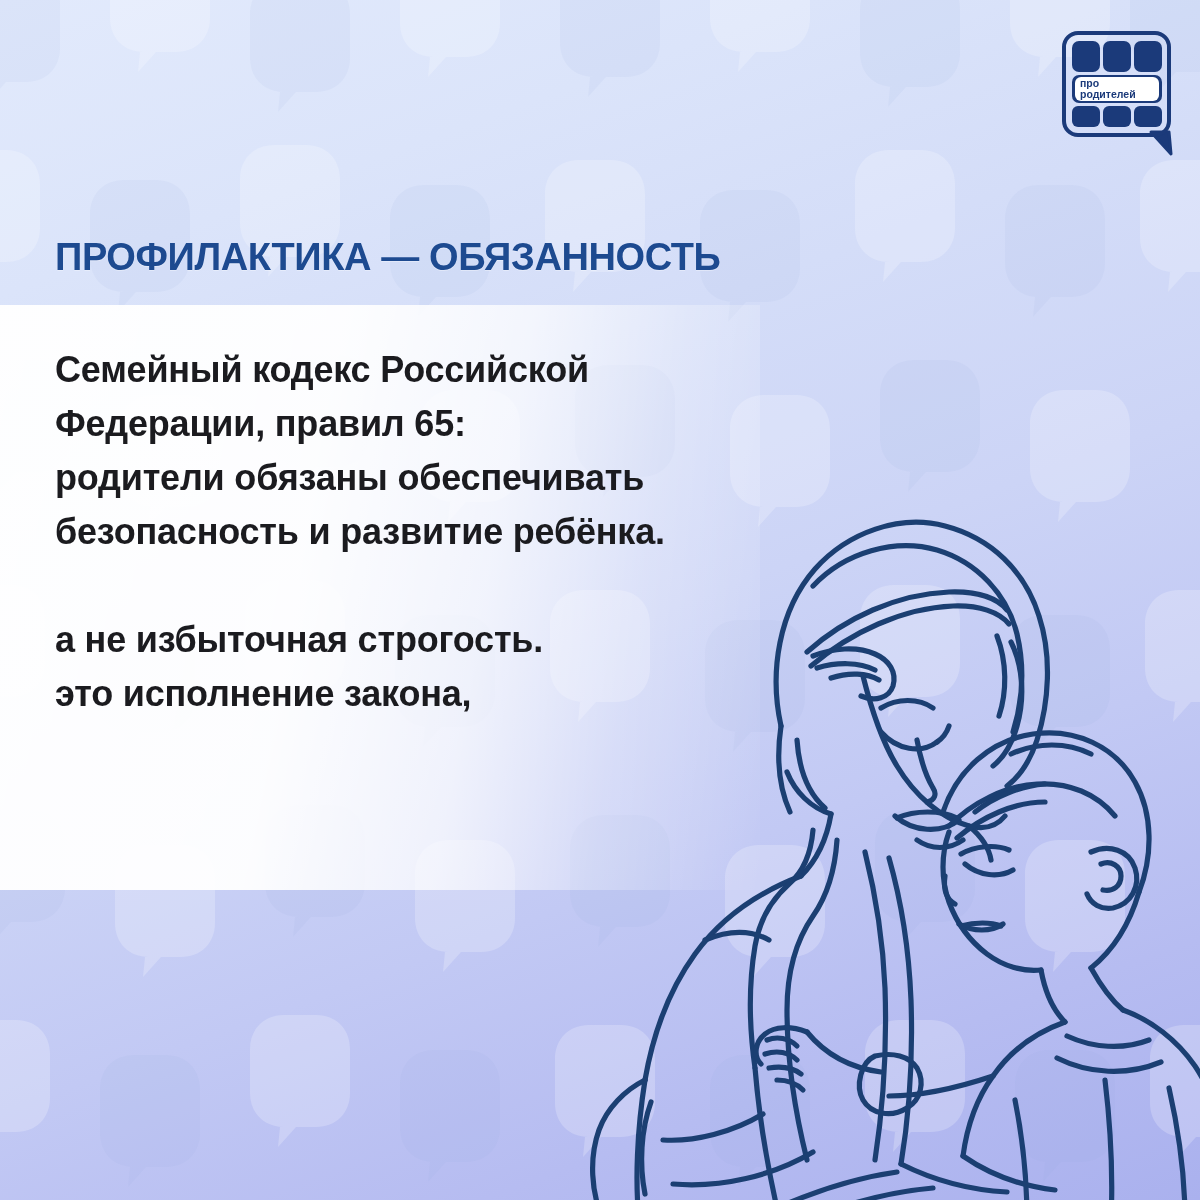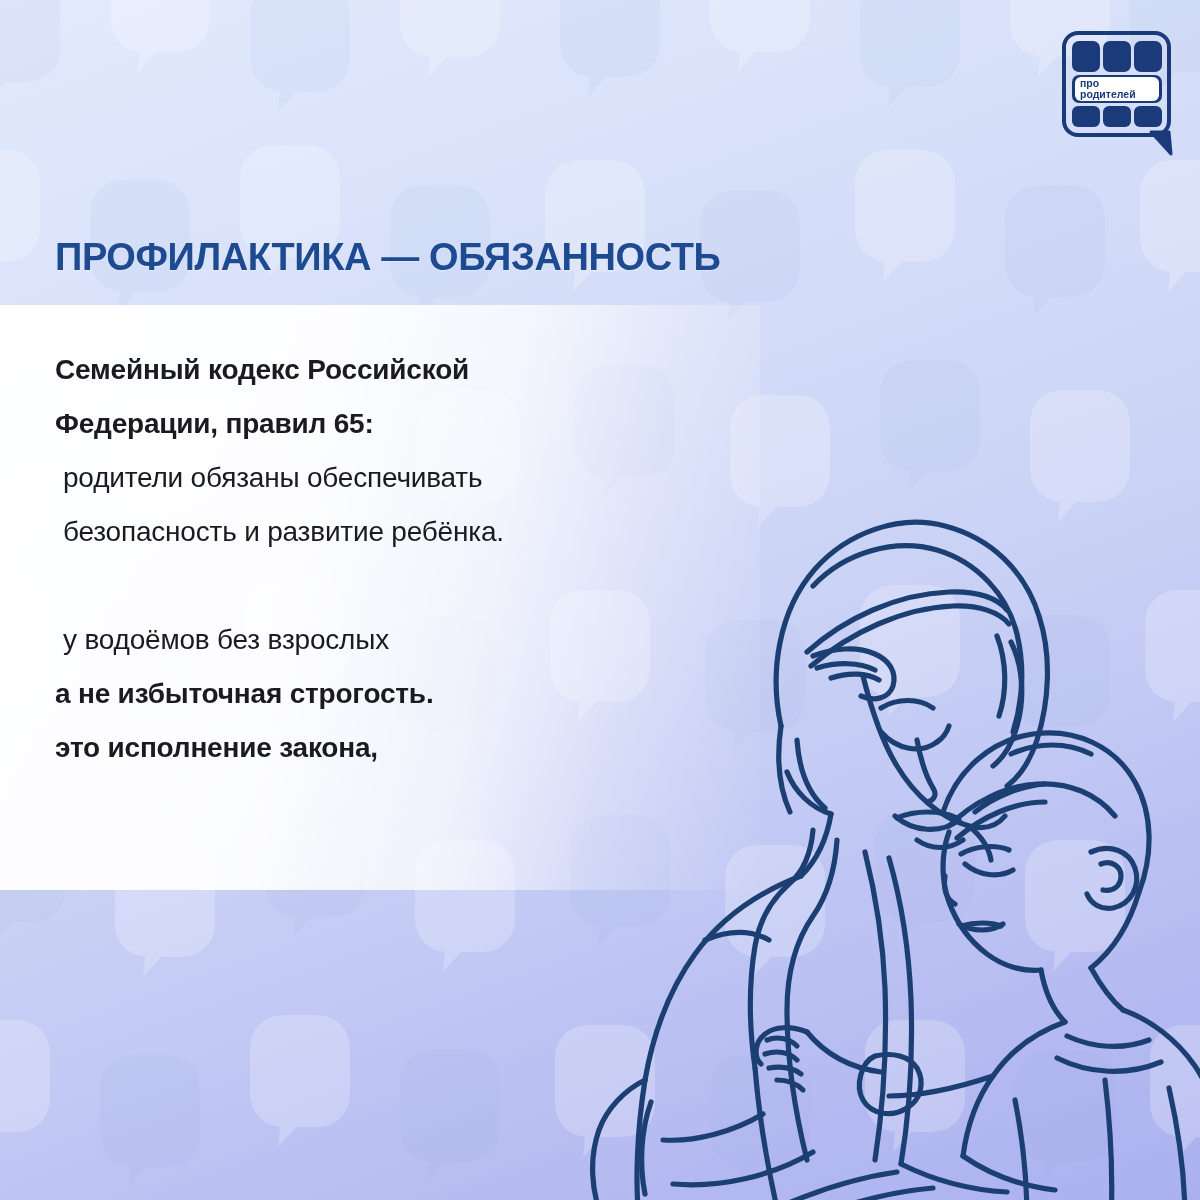--- a/index.html
+++ b/index.html
@@ -57,28 +57,28 @@
     white-space:nowrap;
     text-shadow:0 1px 0 rgba(255,255,255,.35);
   }
 
   
   #body-copy{
     position:absolute;
     left:55px; top:343px;
     width:660px;
     color:#1b1b1f;
-    font-size:28px;
+    font-size:36px;
     line-height:54px;
     letter-spacing:-0.2px;
   }
   #body-copy .para{ }
   #body-copy .gap{ height:54px; }
   #body-copy .b{ font-weight:bold; }
-  #body-copy .r{ font-weight:normal;margin-left:8px; }
+  #body-copy .r{ font-weight:bold; }
   #body-copy .line{ display:block; white-space:nowrap; }
 
   
   #logo{
     position:absolute;
     left:1059px; top:28px;
     width:122px; height:128px;
   }
   #logo svg{ width:100%; height:100%; display:block; }
 
@@ -299,21 +299,20 @@
     <div class="para">
       <span class="line b">Семейный кодекс Российской</span>
       <span class="line b">Федерации, правил 65:</span>
       <span class="line r">родители обязаны обеспечивать</span>
       <span class="line r">безопасность и развитие ребёнка.</span>
     </div>
 
     <div class="gap"></div>
 
     <div class="para">
-      <span class="line r">у водоёмов без взрослых</span>
       <span class="line b">а не избыточная строгость.</span>
       <span class="line b">это исполнение закона,</span>
     </div>
 
   </div>
 
   <div id="logo">
     <svg viewBox="0 0 122 128" aria-hidden="true">
 
       <path d="M92 104 L112 126 L110 104 Z" fill="#1b3a7a" stroke="#1b3a7a" stroke-width="3" stroke-linejoin="round"></path>

